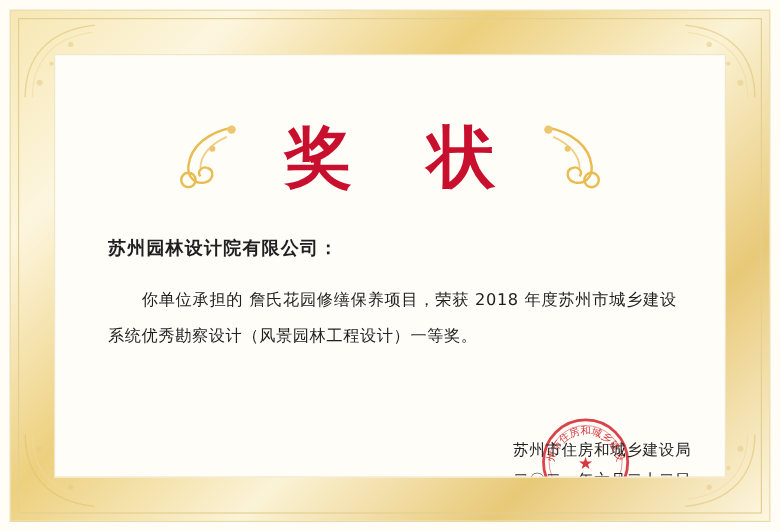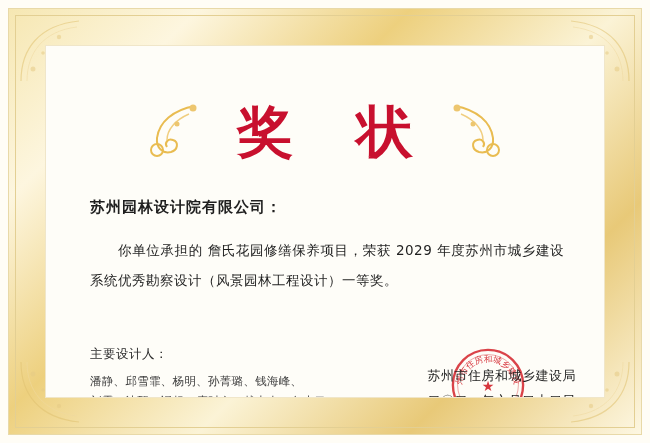--- a/index.html
+++ b/index.html
@@ -227,28 +227,23 @@
           <path d="M50 6 C28 10 14 22 12 38 C11 48 18 54 26 52 C33 50 34 42 28 40 C23 38 19 43 22 47" fill="none" stroke="#e8b949" stroke-width="2"></path>
           <path d="M44 14 C30 20 22 30 22 40" fill="none" stroke="#f0cc7a" stroke-width="1.5"></path>
           <circle cx="12" cy="50" r="6" fill="none" stroke="#e8b949" stroke-width="2"></circle>
           <circle cx="48" cy="8" r="3.5" fill="#edc468"></circle>
           <circle cx="32" cy="24" r="2.5" fill="#edc468"></circle>
         </svg>
       </div>
 
       <div class="body-wrap">
         <div class="salutation">苏州园林设计院有限公司：</div>
-        <div class="para"><span class="indent"></span><span>你单位承担的 詹氏花园修缮保养项目，荣获 2029 年度苏州市城乡建设系统优秀勘察设计（风景园林工程设计）一等奖。</span></div>
+        <div class="para"><span class="indent"></span><span>你单位承担的 詹氏花园修缮保养项目，荣获 2018 年度苏州市城乡建设系统优秀勘察设计（风景园林工程设计）一等奖。</span></div>
       </div>
 
-      <div class="designers">
-        <div class="designers-label">主要设计人：</div>
-        <div class="designers-line">潘静、邱雪霏、杨明、孙菁璐、钱海峰、</div>
-        <div class="designers-line">刘露、沈甄、冯超、席时友、戴志杰、向少云</div>
-      </div>
 
       <svg class="seal" viewBox="0 0 100 100">
         <circle cx="50" cy="50" r="45" fill="none" stroke="#d3222a" stroke-width="3" opacity="0.85"></circle>
         <circle cx="50" cy="50" r="39" fill="none" stroke="#d3222a" stroke-width="1" opacity="0.5"></circle>
         <path id="sealArc" d="M 16 54 A 34 34 0 0 1 84 54" fill="none"></path>
         <text font-size="11" fill="#d3222a" opacity="0.9" font-family="'DejaVu Sans',sans-serif">
           <textPath href="#sealArc" startOffset="50%" text-anchor="middle">苏州市住房和城乡建设局</textPath>
         </text>
         <text x="50" y="58" font-size="18" fill="#d3222a" opacity="0.9" text-anchor="middle">★</text>
       </svg>

